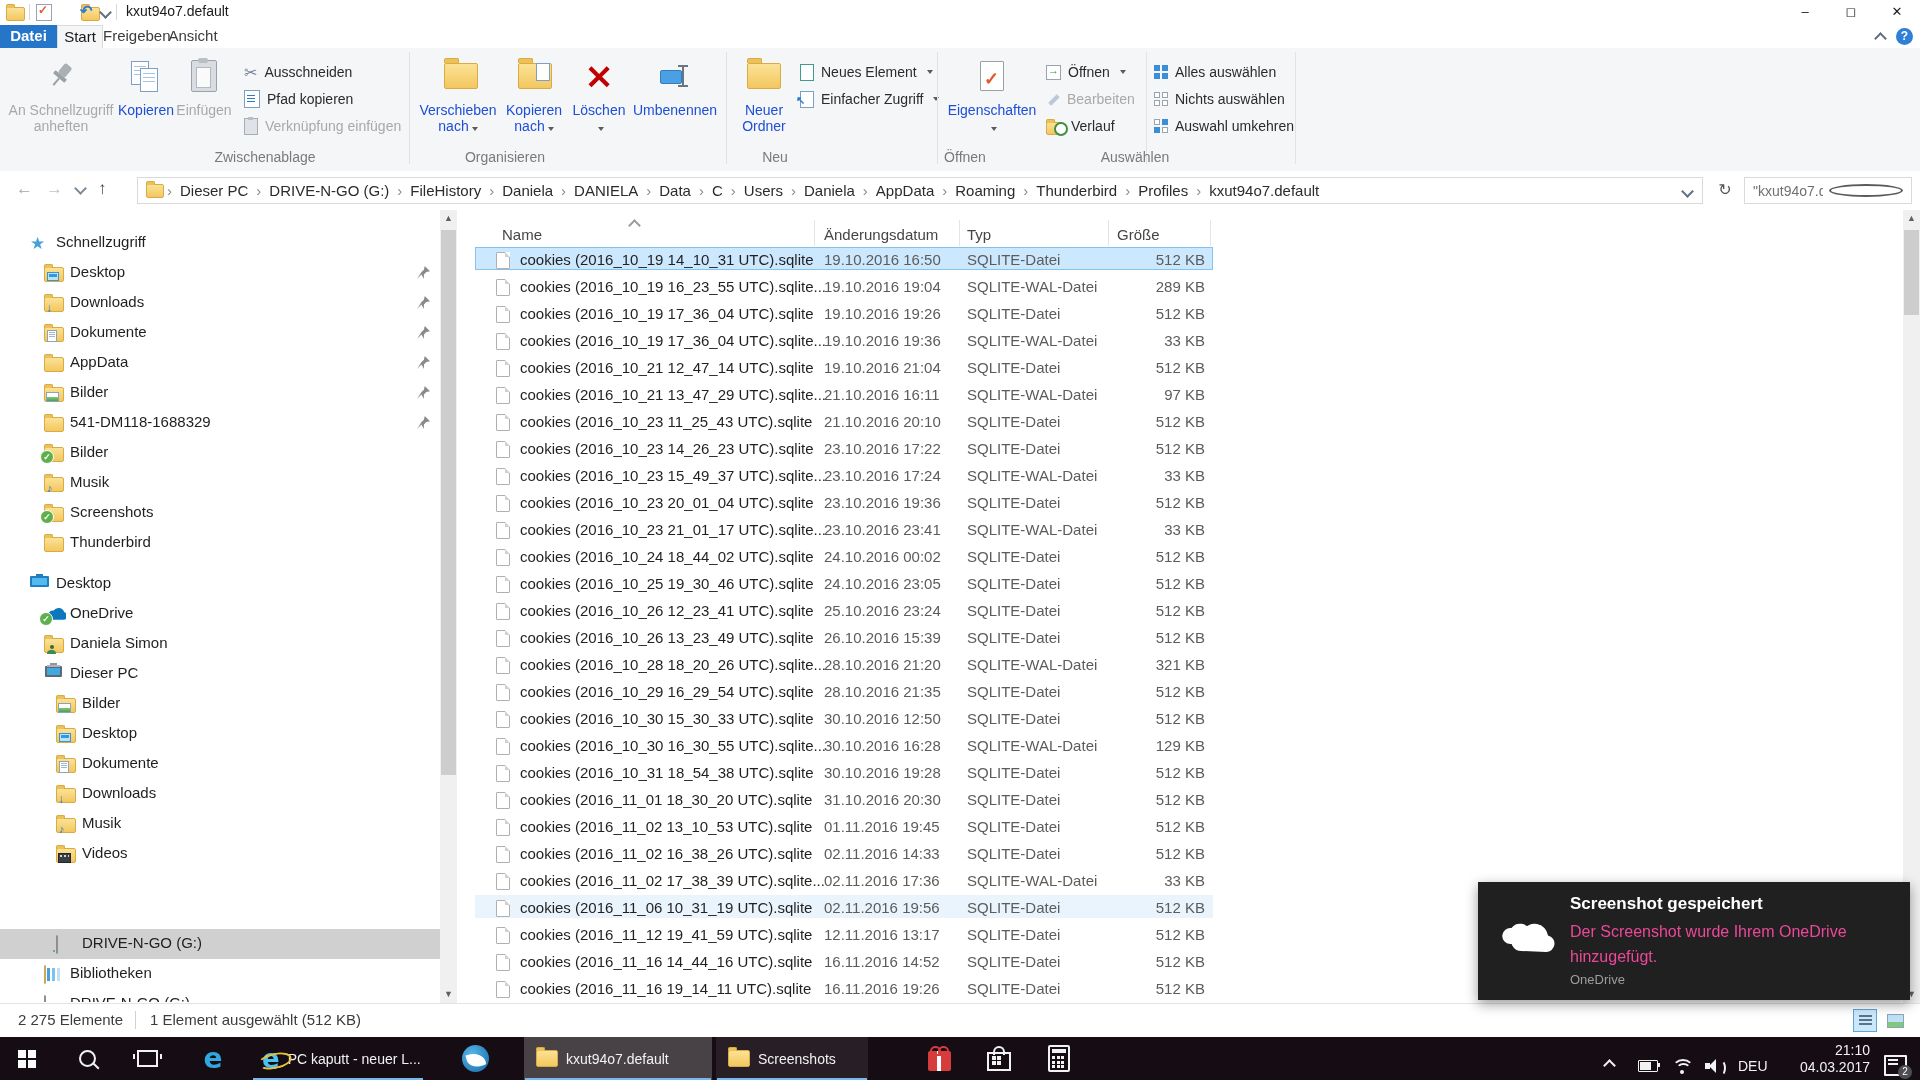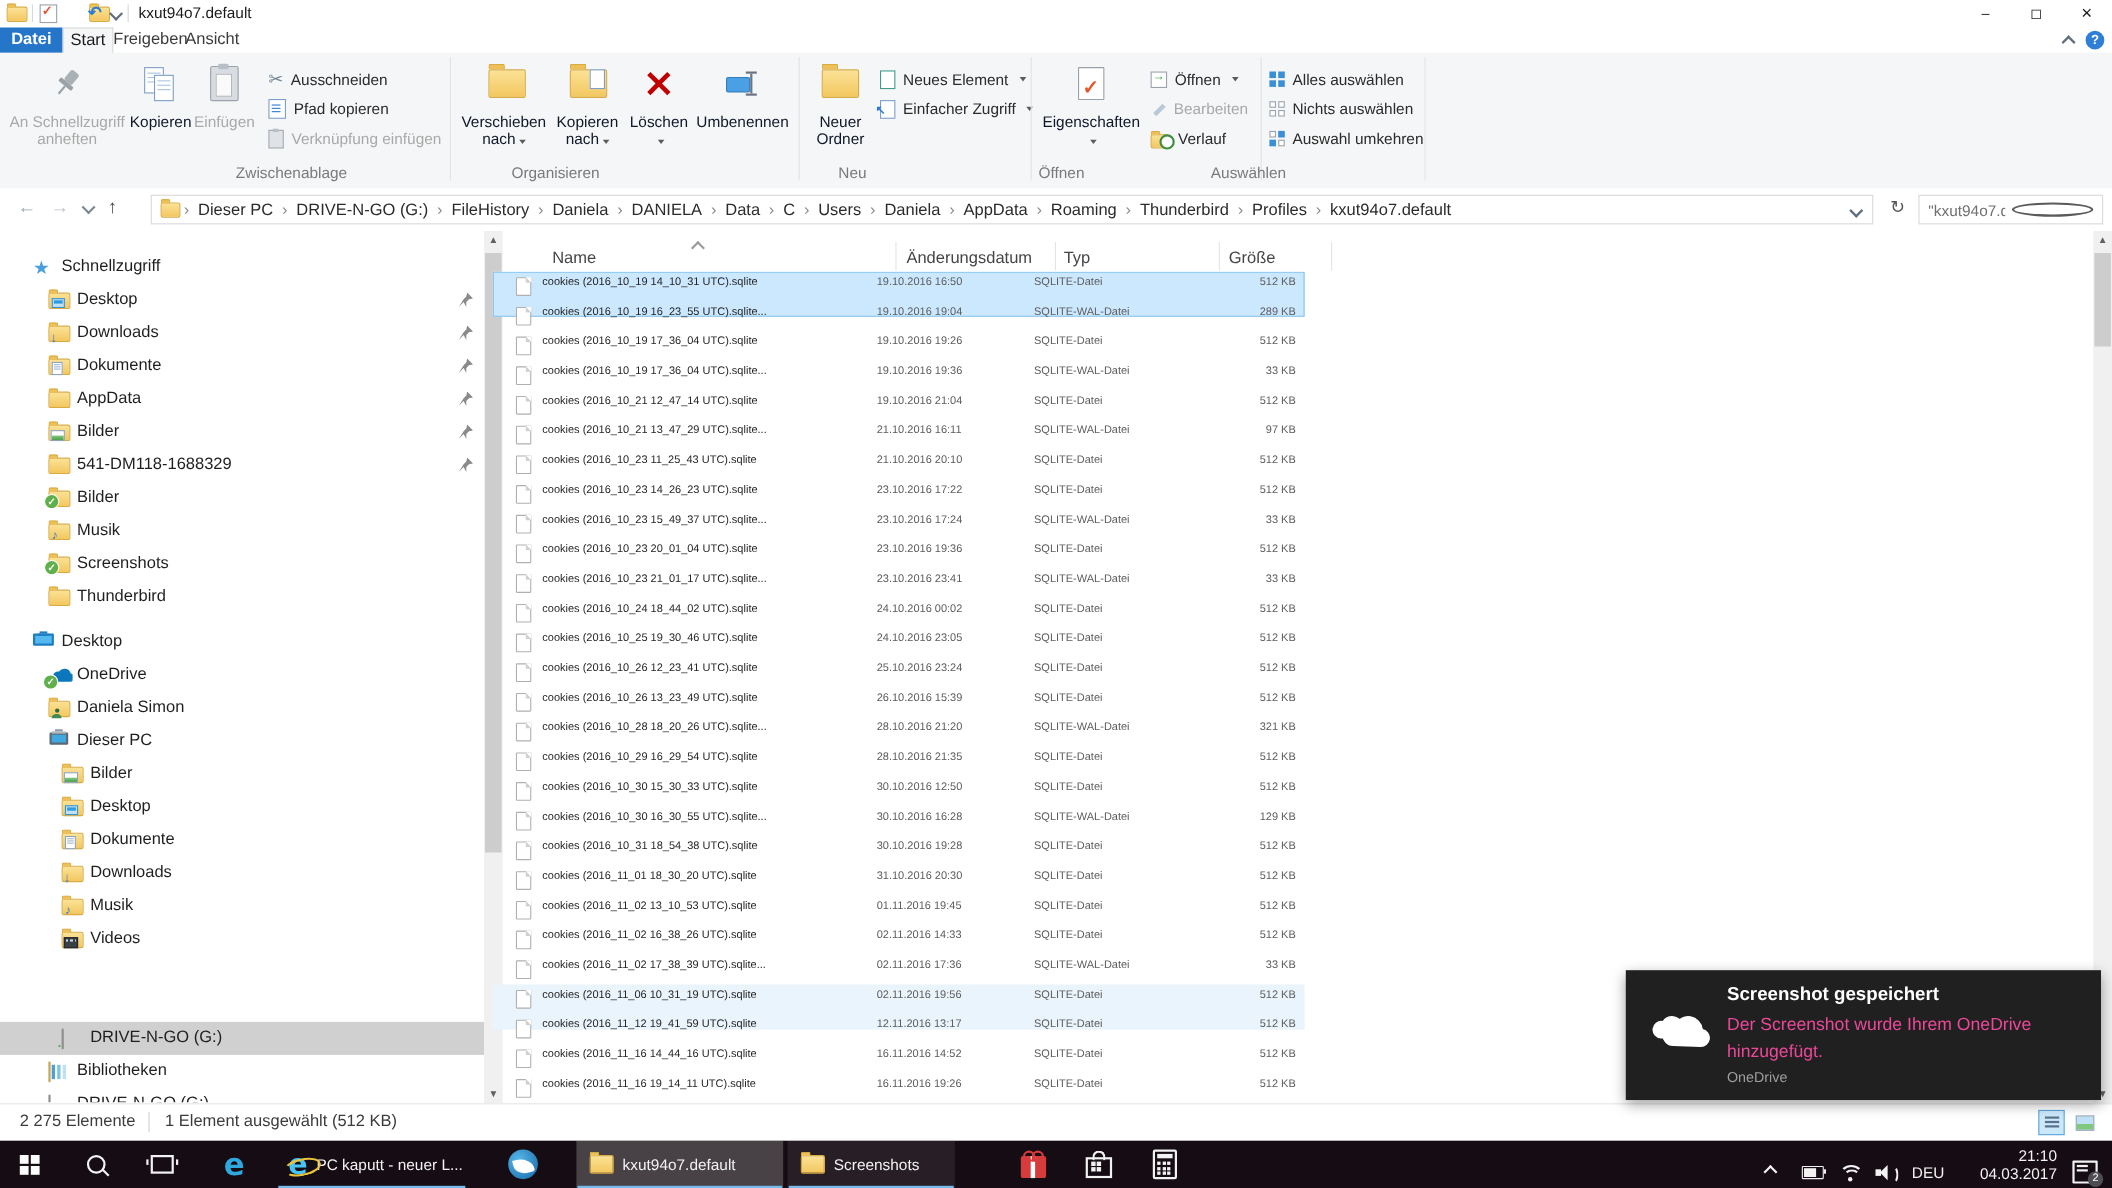--- a/index.html
+++ b/index.html
@@ -18,21 +18,21 @@
   .rtab{position:absolute;top:0;height:23px;line-height:22px;font-size:15px;text-align:center;color:#3c3c3c;}
   .rtab.file{background:#2576c8;color:#fff;font-weight:bold;}
   .rtab.active{background:#f5f6f7;border:1px solid #dadada;border-bottom:none;color:#1a1a1a;box-sizing:border-box;}
 
   
   #ribbon{position:absolute;left:0;top:48px;width:1920px;height:123px;background:#f5f6f7;border-bottom:1px solid #dcdcde;}
   .rdiv{position:absolute;top:4px;width:1px;height:112px;background:#e2e3e5;}
   .glabel{position:absolute;top:101px;font-size:14px;color:#7a7a7a;text-align:center;}
   .bigbtn{position:absolute;top:2px;height:96px;text-align:center;}
   .bigbtn .bicon{height:52px;display:flex;align-items:center;justify-content:center;}
-  .bigbtn .blabel{font-size:14px;line-height:16px;color:#0f172a;}
+  .bigbtn .blabel{font-size:14px;line-height:16px;color:#1d4ed8;}
   .bigbtn.dis .blabel{color:#a9a9a9;}
   .smallbtn{position:absolute;height:24px;display:flex;align-items:center;gap:7px;font-size:14px;color:#2b2b2b;white-space:nowrap;}
   .smallbtn.dis{color:#a9a9a9;}
   .caret{display:inline-block;width:0;height:0;border-left:3.5px solid transparent;border-right:3.5px solid transparent;border-top:4px solid #5b5b5b;margin-left:3px;}
 
   
   .fold{display:inline-block;width:17px;height:12px;background:linear-gradient(#fbe296,#f3c75f);border:1px solid #d8ab43;border-radius:2px;position:relative;vertical-align:middle;}
   .fold:before{content:"";position:absolute;top:-4px;left:-1px;width:7px;height:3px;background:#edc05a;border:1px solid #d8ab43;border-bottom:none;border-radius:2px 2px 0 0;}
   .fold-big{width:32px;height:24px;}
   .fold-big:before{width:13px;height:4px;top:-6px;}
@@ -135,21 +135,21 @@
   .s-lib i+i{left:7px;background:#7ec1ea;}
   .s-lib b{position:absolute;left:12px;width:3px;top:2px;bottom:2px;background:#bfe1f6;}
   .odc{position:relative;width:22px;height:14px;}
   
   .sb{position:absolute;background:#f0f0f0;}
   .sb .thumb{position:absolute;left:1px;right:1px;background:#cdcdcd;}
   .sb .sarr{position:absolute;left:0;width:100%;text-align:center;color:#606060;font-size:9px;height:17px;line-height:17px;}
   
   #colheads{position:absolute;left:475px;top:8px;width:740px;height:30px;font-size:15px;color:#454545;}
   .chsep{position:absolute;top:2px;width:1px;height:26px;background:#e4e4e4;}
-  .frow{position:absolute;left:448px;width:738px;height:41px;font-size:10px;}
+  .frow{position:absolute;left:475px;width:738px;height:23px;font-size:15px;}
   .frow.sel{background:#cce8ff;box-shadow:inset 0 0 0 1px #84c3ef;}
   .frow.hov{background:#e9f4fc;}
   .fpage{position:absolute;left:21px;top:5px;width:12px;height:15px;background:#fff;border:1px solid #b0b0b0;border-radius:1px;}
   .fpage:before{content:"";position:absolute;right:-1px;top:-1px;border-style:solid;border-width:0 5px 5px 0;border-color:transparent #fff #d0d0d0 transparent;}
   .fname{position:absolute;left:45px;top:4px;color:#211f1f;white-space:nowrap;}
   .fdate{position:absolute;left:349px;top:4px;color:#5c5c5c;}
   .ftype{position:absolute;left:492px;top:4px;color:#5c5c5c;}
   .fsize{position:absolute;right:8px;top:4px;width:100px;text-align:right;color:#5c5c5c;}
 
   

